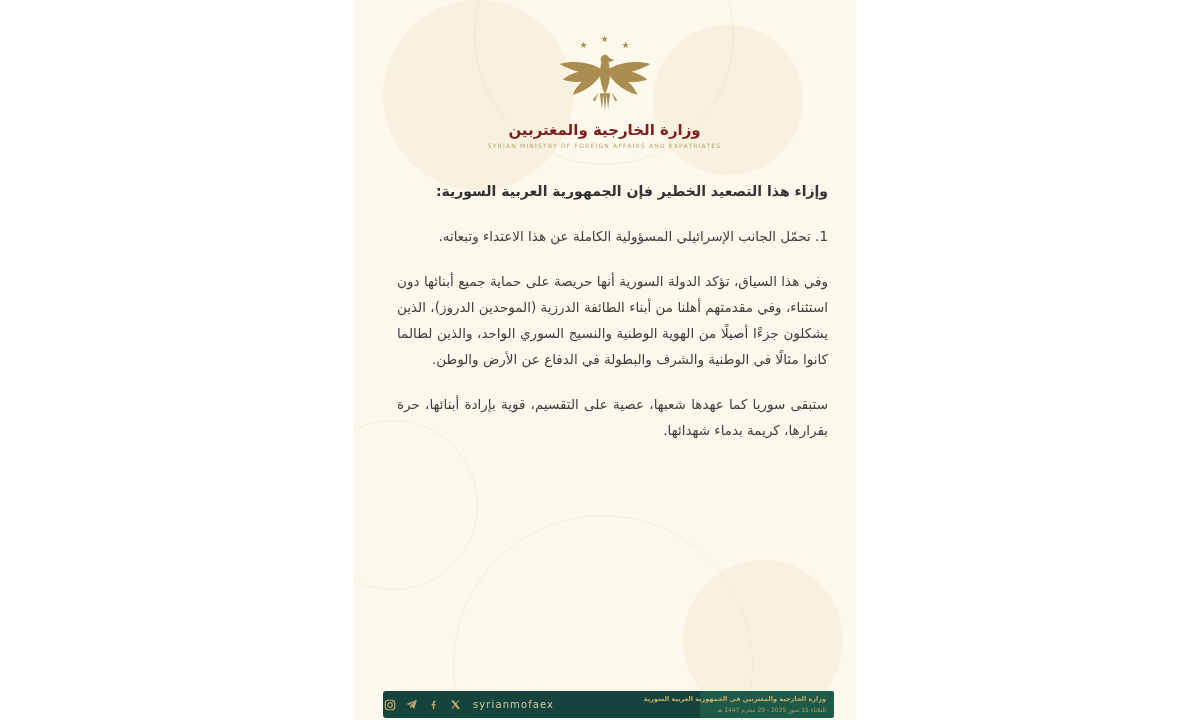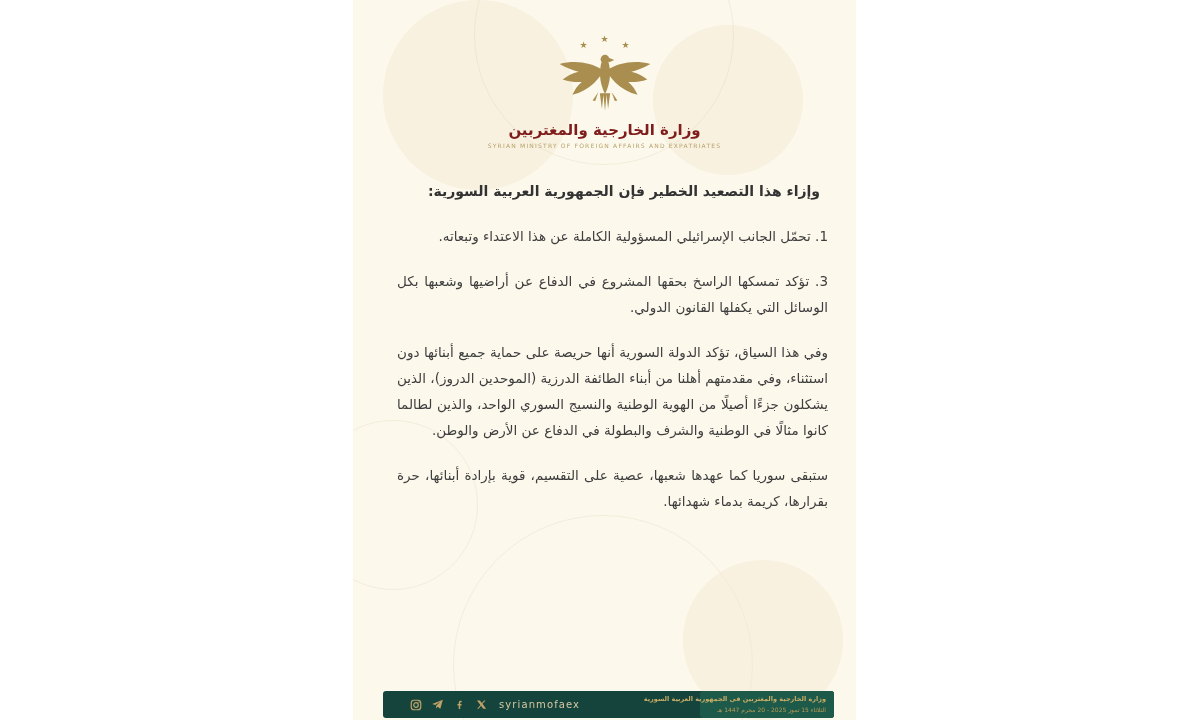--- a/index.html
+++ b/index.html
@@ -31,28 +31,28 @@
   .caption-en {
     margin-top:3px; font-size:6px; letter-spacing:1.2px; color:#b7a169;
   }
 
   
   .content {
     position:absolute; top:178px; left:28px; right:28px;
     direction:rtl; text-align:justify; color:#3e3e3e;
     font-size:13.5px; line-height:26px;
   }
-  .heading { font-weight:bold; color:#323232; margin:0 8px 19px 0; font-size:14px; }
+  .heading { font-weight:bold; color:#323232; margin:0 0 19px 0; font-size:14px; }
   .para { margin:0 0 19px 16px; }
 
   
   .footer {
     position:absolute; left:30px; right:22px; bottom:2px; height:27px;
     background:#15443c; border-radius:3px;
-    display:flex; align-items:center; padding-left:26px;
+    display:flex; align-items:center; padding-left:0;
   }
   .social { display:flex; align-items:center; gap:9px; }
   .social .icn { display:inline-flex; align-items:center; justify-content:center; width:13px; height:13px; cursor:pointer; }
   .handle {
     margin-left:11px; color:#d6c9a2; font-size:10px; letter-spacing:1.1px; cursor:pointer;
   }
   .footer-box {
     margin-left:auto; height:100%; width:134px; background:#1d5a4a;
     border-radius:3px; padding:3px 8px; direction:rtl; text-align:right;
     display:flex; flex-direction:column; justify-content:center;
@@ -97,21 +97,20 @@
       </svg>
     </div>
     <div class="calligraphy">وزارة الخارجية والمغتربين</div>
     <div class="caption-en">SYRIAN MINISTRY OF FOREIGN AFFAIRS AND EXPATRIATES</div>
   </div>
 
   <div class="content">
     <p class="heading">وإزاء هذا التصعيد الخطير فإن الجمهورية العربية السورية:</p>
     <div>
         <p class="para">1. تحمّل الجانب الإسرائيلي المسؤولية الكاملة عن هذا الاعتداء وتبعاته.</p>
-        <p class="para">3. تؤكد تمسكها الراسخ بحقها المشروع في الدفاع عن أراضيها وشعبها بكل الوسائل التي يكفلها القانون الدولي.</p>
         <p class="para">وفي هذا السياق، تؤكد الدولة السورية أنها حريصة على حماية جميع أبنائها دون استثناء، وفي مقدمتهم أهلنا من أبناء الطائفة الدرزية (الموحدين الدروز)، الذين يشكلون جزءًا أصيلًا من الهوية الوطنية والنسيج السوري الواحد، والذين لطالما كانوا مثالًا في الوطنية والشرف والبطولة في الدفاع عن الأرض والوطن.</p>
         <p class="para">ستبقى سوريا كما عهدها شعبها، عصية على التقسيم، قوية بإرادة أبنائها، حرة بقرارها، كريمة بدماء شهدائها.</p>
       </div>
   </div>
 
   <div class="footer">
     <div class="social">
       <span class="icn">
         <svg width="12" height="12" viewBox="0 0 24 24" fill="none" stroke="#bfa268" stroke-width="2.4">
           <rect x="2.5" y="2.5" width="19" height="19" rx="5.5"></rect>

